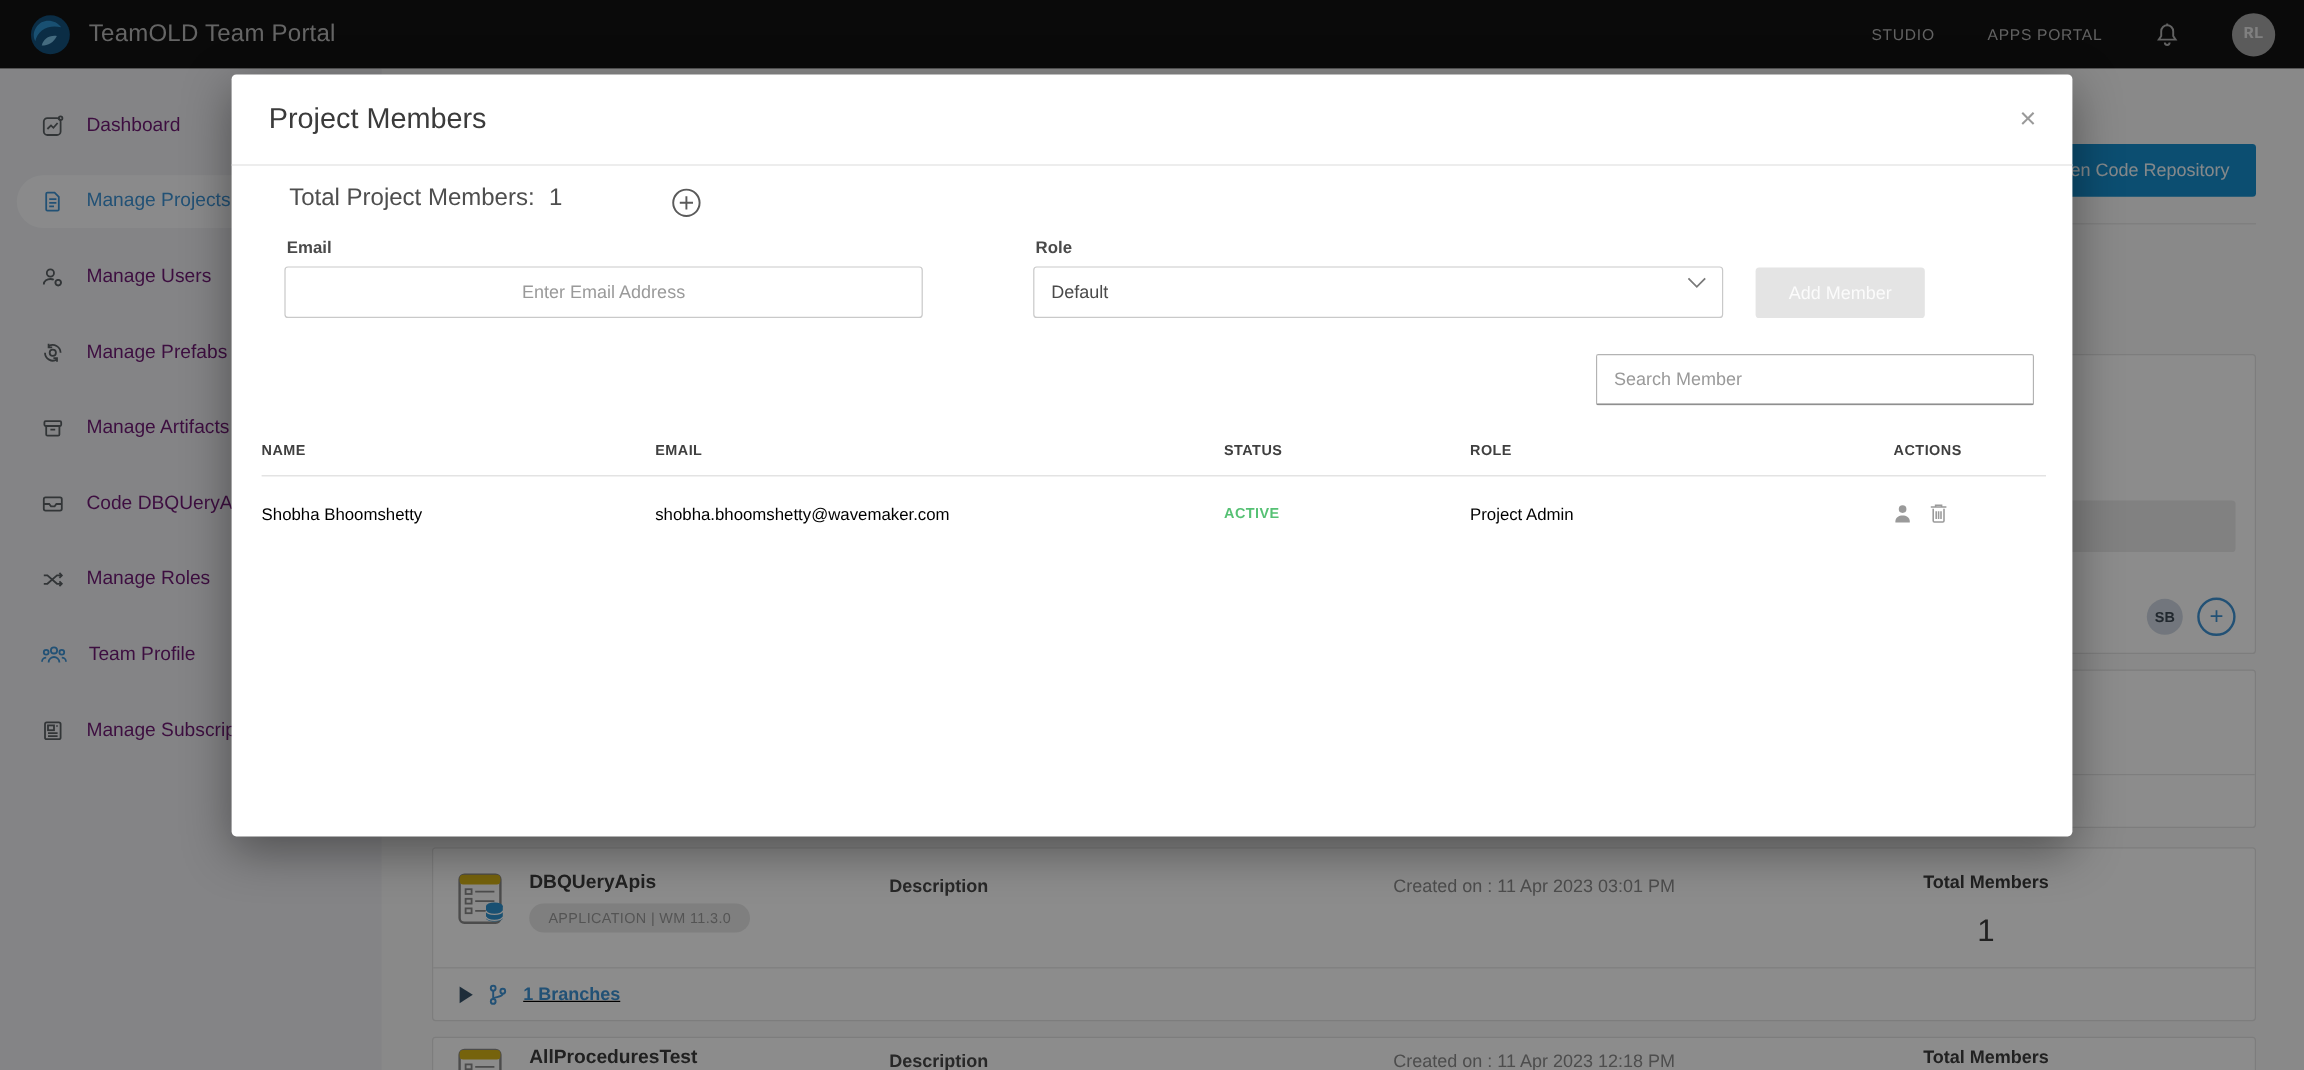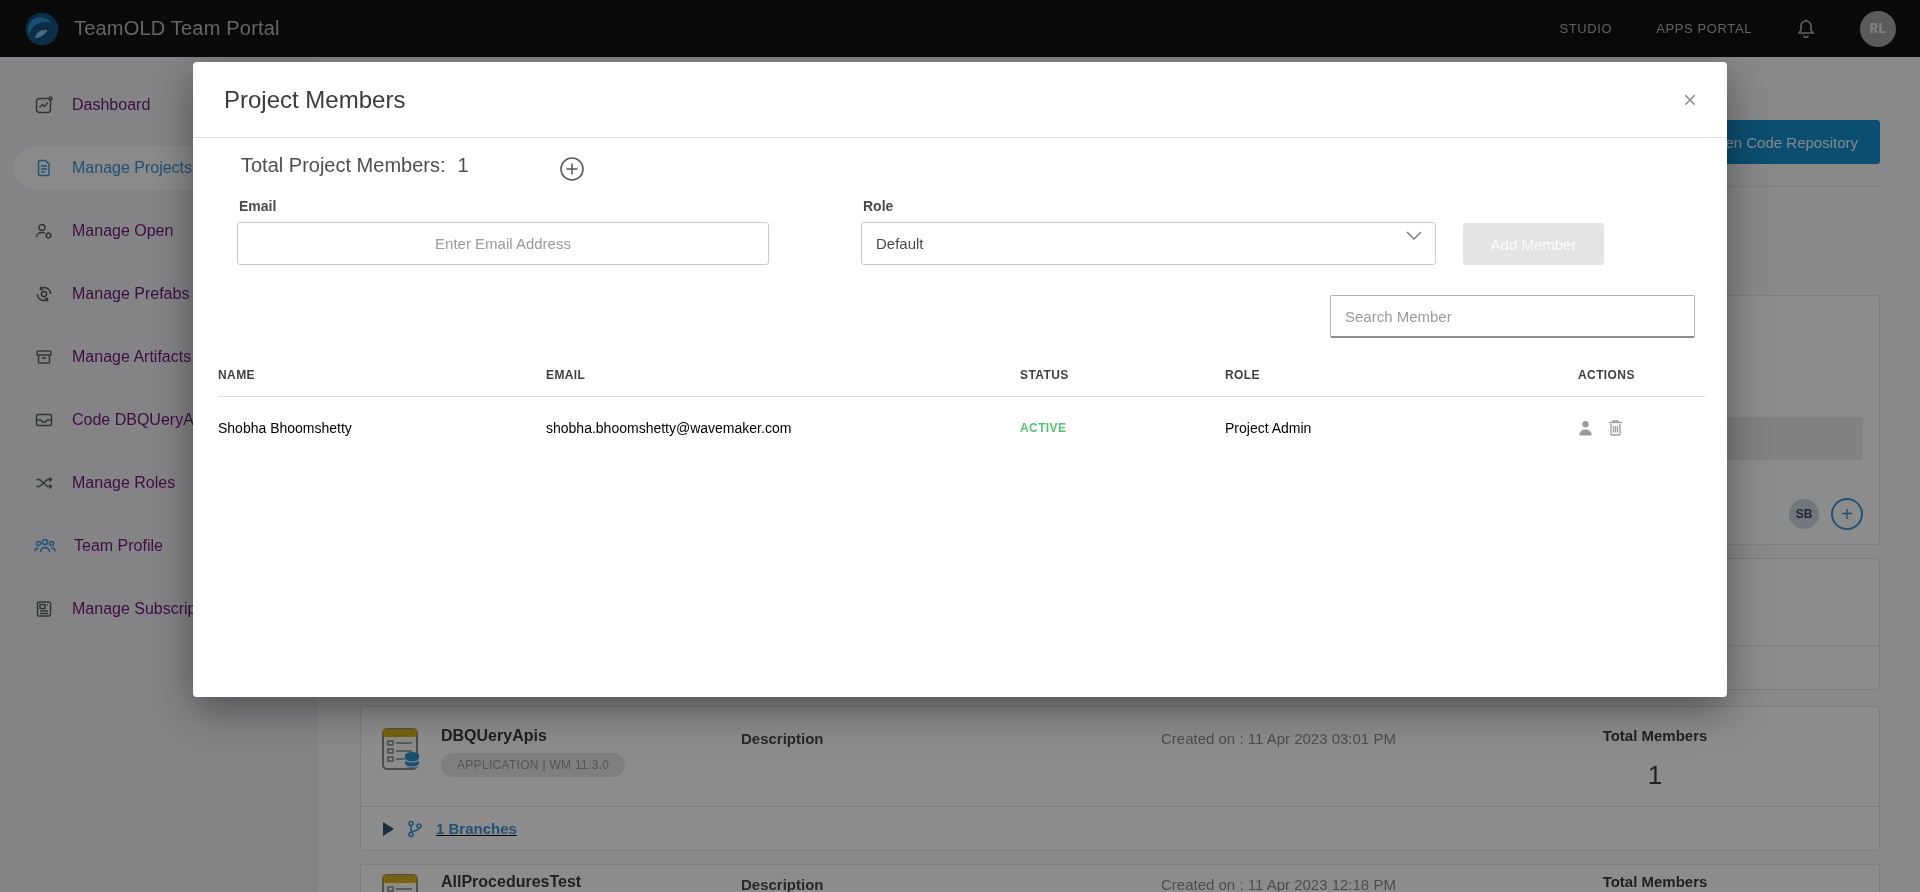--- a/index.html
+++ b/index.html
@@ -151,21 +151,21 @@
   </div>
   <div class="side-item">
     <span>
       <svg width="20" height="20" viewBox="0 0 20 20" fill="none" stroke-width="1.5">
         <circle cx="8" cy="6.5" r="3"></circle>
           <path d="M2.5 16c0-3 3-4.5 5.5-4.5 1 0 2 .2 2.8.7"></path>
         <circle cx="14.5" cy="14.5" r="2.3"></circle>
           <path d="M14.5 11.5v1M14.5 16.5v1M11.7 14.5h1M16.3 14.5h1"></path>
       </svg>
       </span>
-    <span>Manage Open</span>
+    <span>Manage Users</span>
   </div>
   <div class="side-item">
     <span>
       <svg width="20" height="20" viewBox="0 0 20 20" fill="none" stroke-width="1.5">
         <circle cx="10" cy="10" r="2.6"></circle>
         <path d="M16.5 10a6.5 6.5 0 0 0-10-5.5M3.5 10a6.5 6.5 0 0 0 10 5.5"></path>
         <path d="M6.5 2.5v3h3M13.5 17.5v-3h-3"></path>
       </svg>
       </span>
     <span>Manage Prefabs</span>

